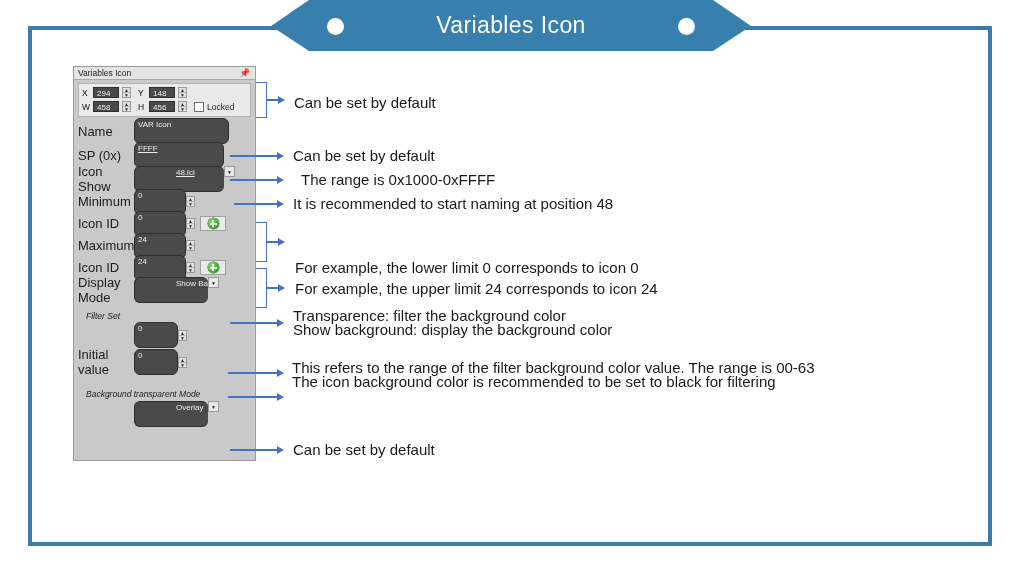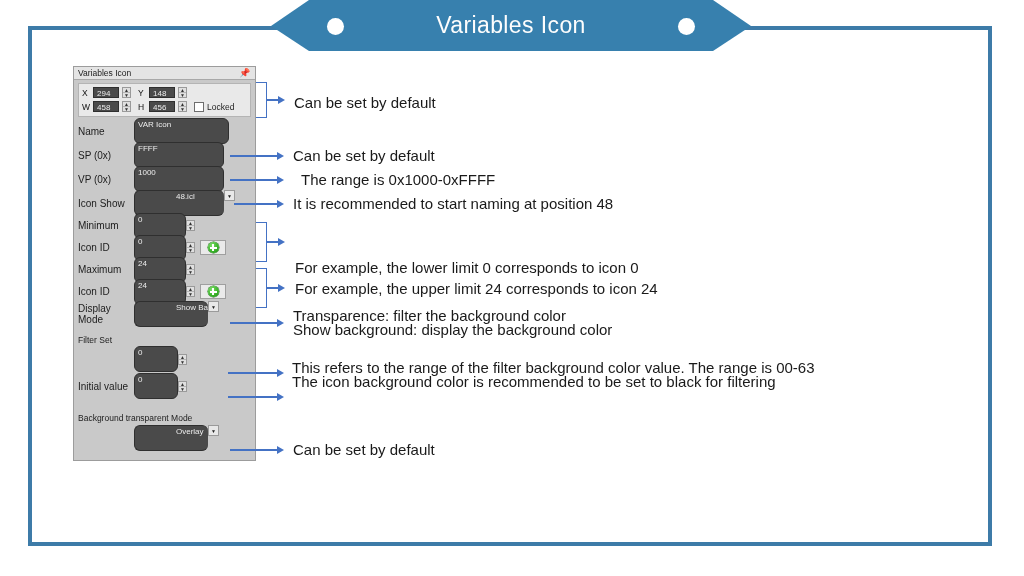--- a/index.html
+++ b/index.html
@@ -100,24 +100,24 @@
   .spin i:first-child{border-bottom:1px solid #b5b5b5;}
   .lockwrap{display:flex;align-items:center;gap:3px;margin-left:4px;}
   .cbox{width:8px;height:8px;background:#fff;border:1px solid #6d6d6d;}
 
   
   .row{
     display:flex;align-items:center;
     margin:0 4px;
     height:24px;
   }
-  .row .lab{width:56px;font-size:10px;color:#1c1c1c;}
+  .row .lab{width:56px;font-size:13px;color:#1c1c1c;}
   .row .fld{height:26px;border-radius:6px;}
   .w-name{width:95px;}
-  .w-wide{width:90px;}
+  .w-wide{width:90px;text-decoration:underline;}
   .w-med{width:52px;}
   .w-small{width:44px;}
   .combo{
     display:flex;align-items:stretch;
   }
   .combo .dk-input{border-right:none;padding-left:41px;}
   .combo .arrow{
     width:11px;height:11px;
     background:#e8e8e8;border:1px solid #9a9a9a;
     display:flex;align-items:center;justify-content:center;
@@ -134,21 +134,21 @@
     width:11px;height:11px;border-radius:50%;
     background:radial-gradient(circle at 35% 30%, #7ede6a 0%, #3bb52a 55%, #1f8a18 100%);
     position:relative;
     box-shadow:0 0 0 .5px #1d6f16;
   }
   .plus-circle:before,.plus-circle:after{
     content:"";position:absolute;background:#fff;
   }
   .plus-circle:before{left:2px;top:4.5px;width:7px;height:2px;}
   .plus-circle:after{left:4.5px;top:2px;width:2px;height:7px;}
-  .standalone-lab{margin:0 4px;font-size:8.5px;color:#1c1c1c;}
+  .standalone-lab{margin:0 12px;font-size:8.5px;color:#1c1c1c;font-style:italic;}
 
   
   .note{
     position:absolute;
     font-size:15px;
     color:#1a1a1a;
     line-height:14px;
     white-space:pre;
   }
   .conn-line{
@@ -231,24 +231,20 @@
   <div class="row" style="margin-top:2px">
     <span class="lab">Name</span>
     <span class="dk-input fld w-name">VAR Icon</span>
   </div>
 
   <div class="row">
     <span class="lab">SP (0x)</span>
     <span class="dk-input fld w-wide">FFFF</span>
   </div>
 
-  <div class="row">
-    <span class="lab">VP (0x)</span>
-    <span class="dk-input fld w-wide">1000</span>
-  </div>
 
   <div class="row">
     <span class="lab">Icon Show</span>
     <span class="combo">
       <span class="dk-input fld w-wide">48.icl</span>
       <span class="arrow">▼</span>
     </span>
   </div>
 
   <div class="row" style="height:21px">

